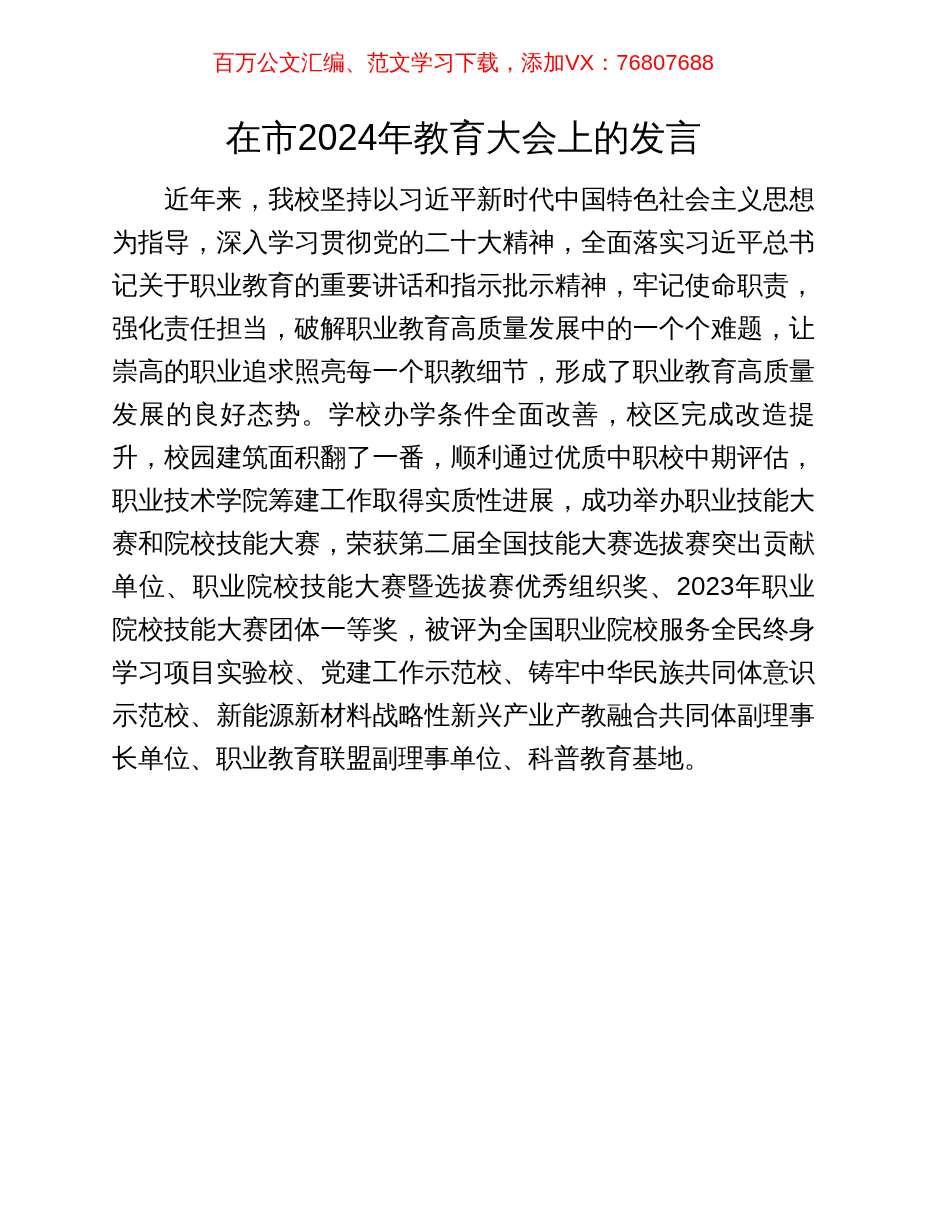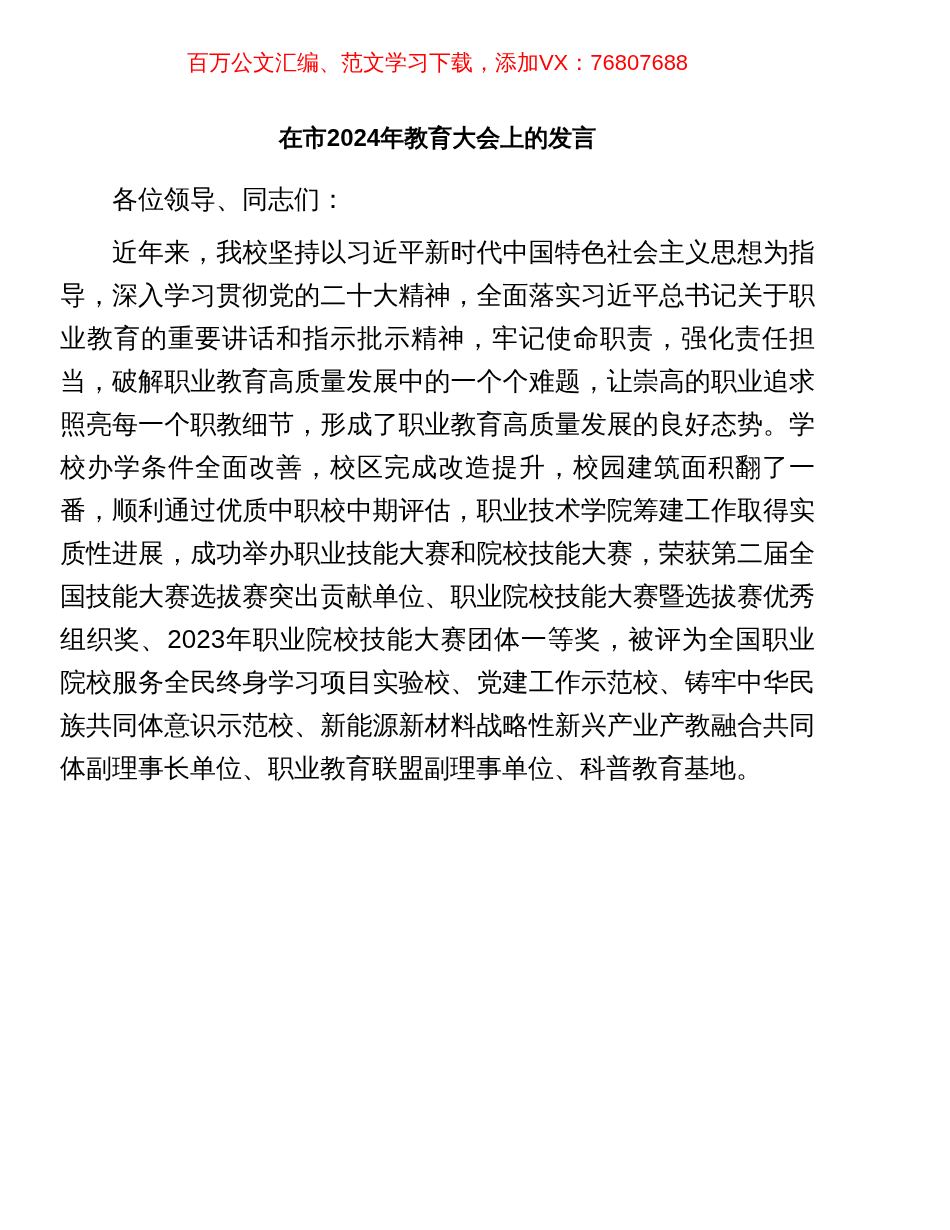--- a/index.html
+++ b/index.html
@@ -11,35 +11,35 @@
     width: 950px;
     height: 1230px;
     font-family: "Liberation Sans", sans-serif;
     color: #000000;
     overflow: hidden;
   }
   .page {
     box-sizing: border-box;
     width: 950px;
     height: 1230px;
-    padding: 50px 135px 0 60px;
+    padding: 50px 135px 0 112px;
     background: #ffffff;
   }
   .watermark {
     font-size: 22px;
     line-height: 26px;
     color: #ff0000;
     text-align: center;
     margin: 0 0 40px 0;
     white-space: nowrap;
   }
   .doc-title {
-    font-size: 24px;
+    font-size: 36px;
     line-height: 44px;
-    font-weight: 700;
+    font-weight: 400;
     color: #000000;
     text-align: center;
     margin: 0 0 18px 0;
   }
   .para {
     font-size: 26px;
     line-height: 43px;
     text-align: justify;
     text-justify: inter-ideograph;
     text-indent: 2em;
@@ -49,19 +49,18 @@
 </style>
 </head>
 <body>
 
 <div class="page">
 
   <div class="watermark">百万公文汇编、范文学习下载，添加VX：76807688</div>
 
   <h1 class="doc-title">在市2024年教育大会上的发言</h1>
 
-  <p class="para">各位领导、同志们：</p>
 
 
   <p class="para">近年来，我校坚持以习近平新时代中国特色社会主义思想为指导，深入学习贯彻党的二十大精神，全面落实习近平总书记关于职业教育的重要讲话和指示批示精神，牢记使命职责，强化责任担当，破解职业教育高质量发展中的一个个难题，让崇高的职业追求照亮每一个职教细节，形成了职业教育高质量发展的良好态势。学校办学条件全面改善，校区完成改造提升，校园建筑面积翻了一番，顺利通过优质中职校中期评估，职业技术学院筹建工作取得实质性进展，成功举办职业技能大赛和院校技能大赛，荣获第二届全国技能大赛选拔赛突出贡献单位、职业院校技能大赛暨选拔赛优秀组织奖、2023年职业院校技能大赛团体一等奖，被评为全国职业院校服务全民终身学习项目实验校、党建工作示范校、铸牢中华民族共同体意识示范校、新能源新材料战略性新兴产业产教融合共同体副理事长单位、职业教育联盟副理事单位、科普教育基地。</p>
 
 
 </div>
 
 </body></html>

